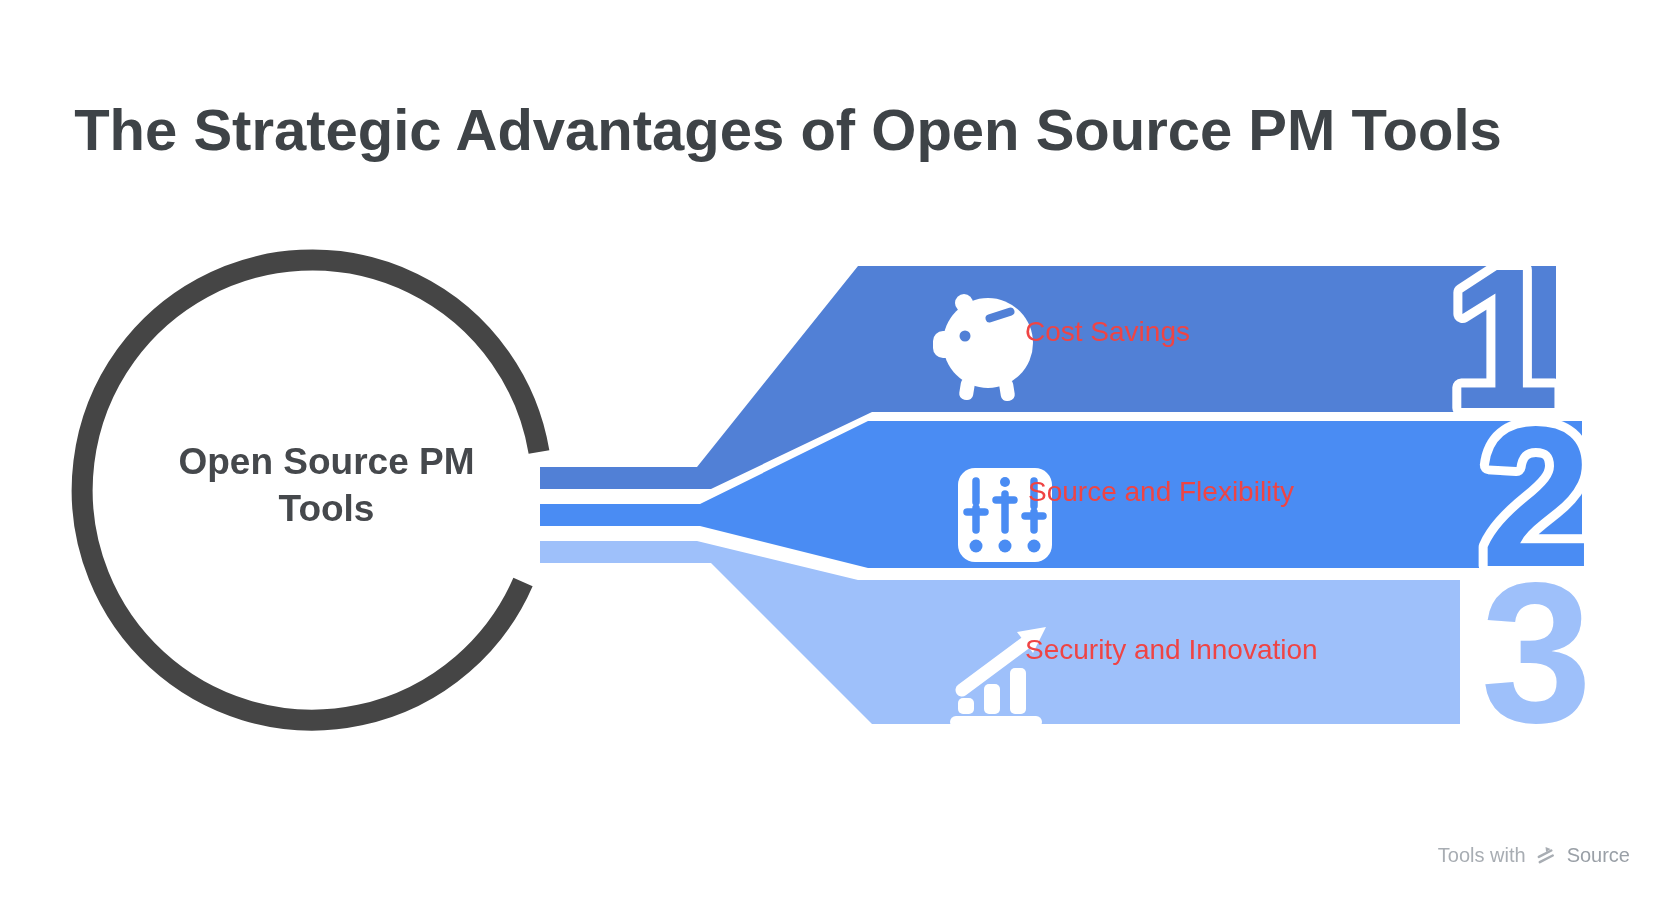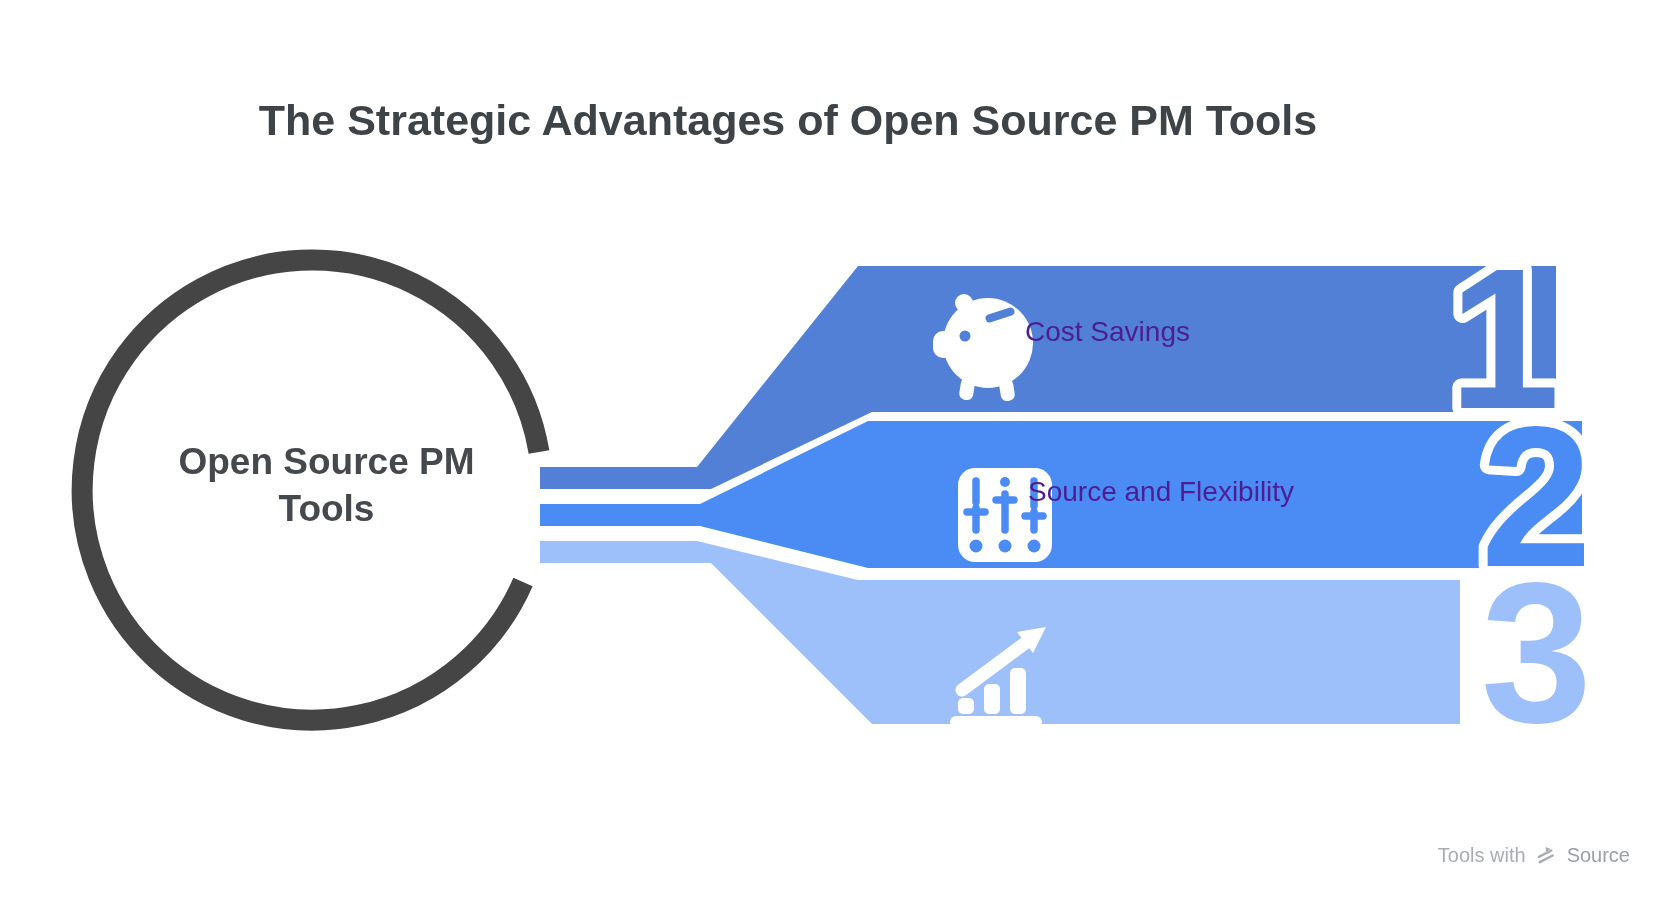--- a/index.html
+++ b/index.html
@@ -3,27 +3,27 @@
 <meta charset="utf-8">
 <style>
   html,body { margin:0; padding:0; background:#ffffff; }
   .stage {
     position:relative; width:1656px; height:912px; background:#ffffff;
     font-family:"Liberation Sans", sans-serif; overflow:hidden;
   }
   .diagram-svg { position:absolute; left:0; top:0; }
   .title {
     position:absolute; top:96px; left:0; width:1576px; text-align:center;
-    font-size:43px; font-weight:bold; color:#3e4347;
+    font-size:58px; font-weight:bold; color:#3e4347;
   }
   .center-label {
     position:absolute; top:438px; left:149px; width:355px; text-align:center;
     font-size:37px; line-height:47px; font-weight:bold; color:#45484c;
   }
-  .banner-label { position:absolute; color:#4c1d95; font-size:28px; white-space:nowrap; }
+  .banner-label { position:absolute; color:#ef4444; font-size:28px; white-space:nowrap; }
   .banner-label.pos1 { left:1025px; top:316px; }
   .banner-label.pos2 { left:1028px; top:476px; }
   .banner-label.pos3 { left:1025px; top:634px; }
   .footer {
     position:absolute; top:844px; right:26px; display:flex; align-items:center;
     gap:9px; color:#a8adb3; font-size:20px; cursor:pointer;
   }
   .footer .brand { color:#9aa0a7; }
   .digit {
     font-family:"Liberation Sans", sans-serif; font-weight:bold; font-size:200px;
@@ -86,20 +86,21 @@
       <rect x="950" y="716" width="92" height="12" rx="6"></rect>
     </g>
   </svg>
 
   <div class="title">The Strategic Advantages of Open Source PM Tools</div>
 
   <div class="center-label">Open Source PM Tools</div>
 
   <div class="banner-label pos1">Cost Savings</div>
   <div class="banner-label pos2">Source and Flexibility</div>
+  <div class="banner-label pos3">Security and Innovation</div>
 
   <div class="footer">
     <span>Tools with</span>
     <svg width="23" height="23" viewBox="0 0 24 24">
       <g stroke="#a8adb3" stroke-width="2.6" stroke-linecap="round" fill="none">
         <path d="M5,19 L18.5,12"></path>
         <path d="M4,13.5 L17,6.8"></path>
       </g>
       <polygon points="11,3.2 16.2,5.2 11.6,8.4" fill="#a8adb3"></polygon>
     </svg>

